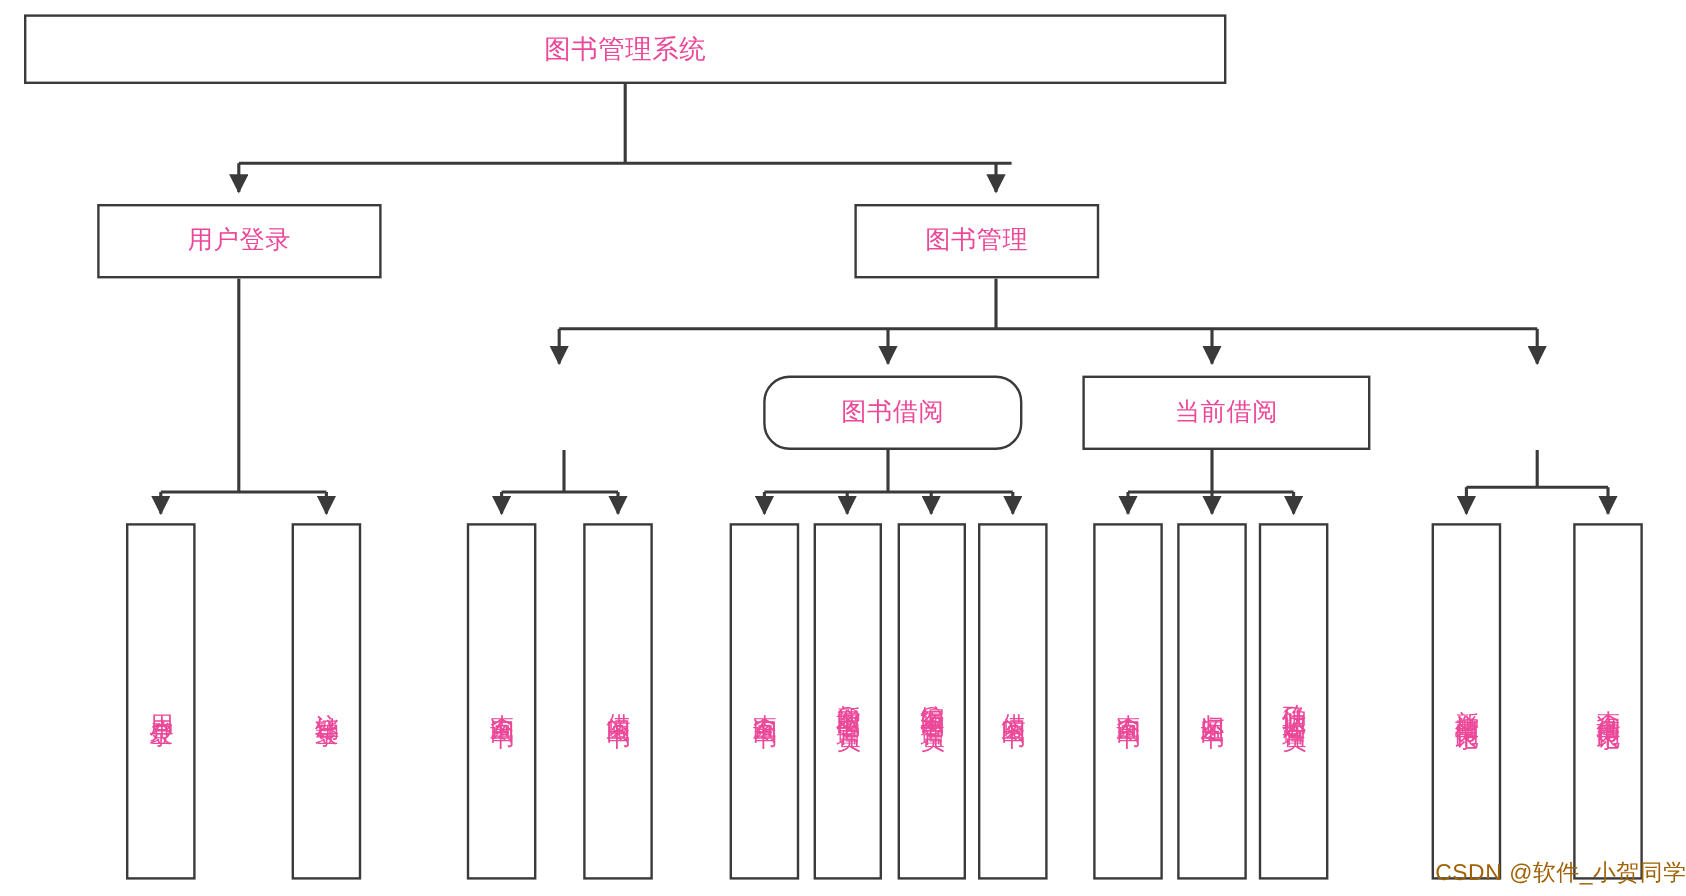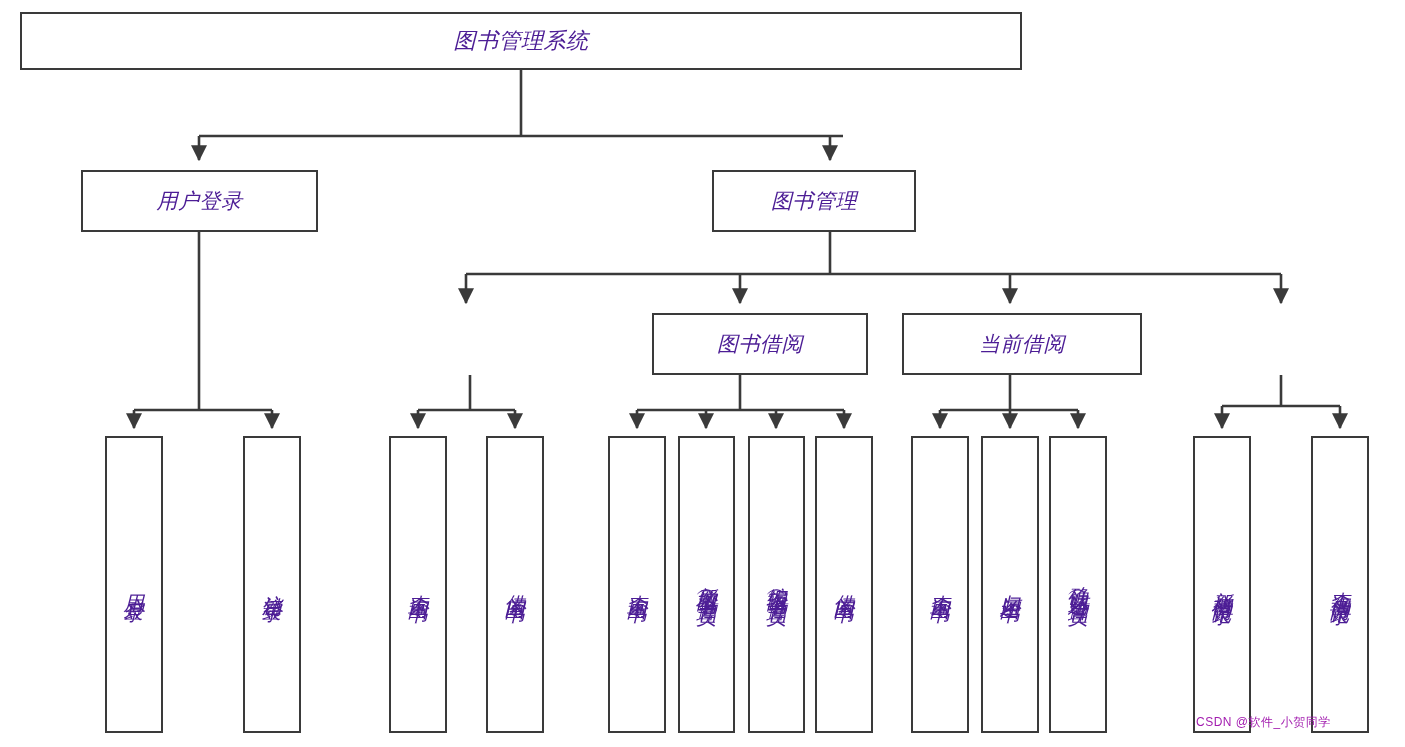--- a/index.html
+++ b/index.html
@@ -27,23 +27,22 @@
     pointer-events: none;
   }
   .node {
     position: absolute;
     box-sizing: border-box;
     border: 2.5px solid #3a3a3a;
     background: #ffffff;
     display: flex;
     align-items: center;
     justify-content: center;
-    color: #4c1d95;
+    color: #ec4899;
     line-height: 1.18;
-    font-style: italic;
   }
   .node.h {
     
     font-size: 21px;
     letter-spacing: 0.5px;
   }
   .node.root {
     font-size: 22px;
   }
   .node.v {
@@ -55,22 +54,22 @@
     writing-mode: vertical-rl;
     text-orientation: upright;
     -webkit-writing-mode: vertical-rl;
     letter-spacing: 3px;
     line-height: 1;
     white-space: nowrap;
     display: block;
   }
   .watermark {
     position: absolute;
-    font-size: 12px;
-    color: #a21caf;
+    font-size: 19px;
+    color: #a16207;
     white-space: nowrap;
     letter-spacing: 0.5px;
     font-family: "Liberation Sans", "DejaVu Sans", sans-serif;
   }
 </style>
 </head>
 <body>
 
 <div id="canvas">
 
@@ -128,21 +127,21 @@
     <span>图书管理系统</span>
   </div>
 
   <div class="node h" style="left:81px; top:170px; width:237px; height:62px;">
     <span>用户登录</span>
   </div>
   <div class="node h" style="left:712px; top:170px; width:204px; height:62px;">
     <span>图书管理</span>
   </div>
 
-  <div class="node h" style="left:652px; top:313px; width:216px; height:62px;">
+  <div class="node h" style="left:636px; top:313px; width:216px; height:62px;border-radius:22px;">
     <span>图书借阅</span>
   </div>
   <div class="node h" style="left:902px; top:313px; width:240px; height:62px;">
     <span>当前借阅</span>
   </div>
 
   <div class="node v" style="left:105px; top:436px; width:58px; height:297px;">
     <span class="vtext">用户登录</span>
   </div>
   <div class="node v" style="left:243px; top:436px; width:58px; height:297px;">

